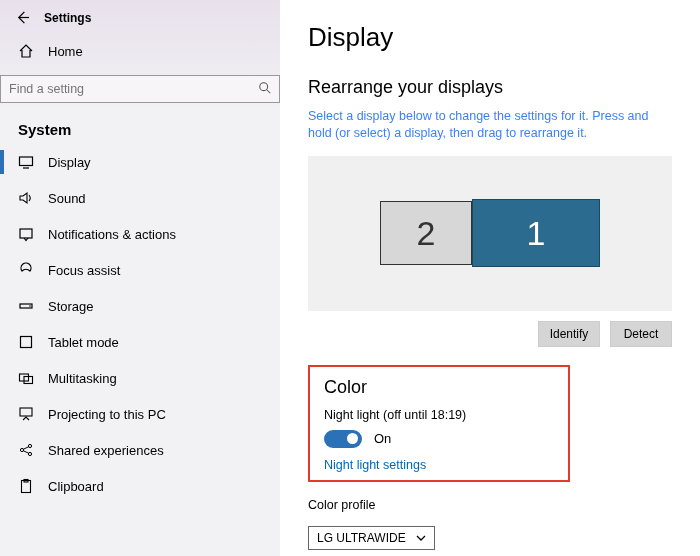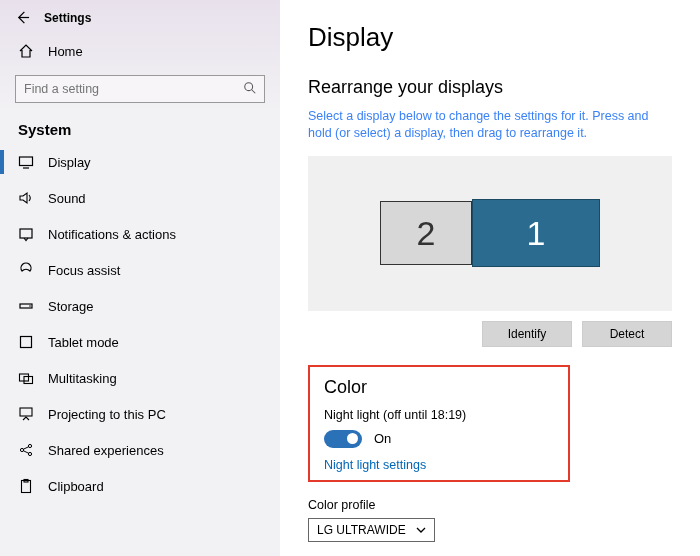--- a/index.html
+++ b/index.html
@@ -16,21 +16,21 @@
 .sidebar {
   width: 280px;
   background: linear-gradient(180deg, #e8e1ec 0%, #f2f1f4 20%, #f2f1f4 100%);
   height: 100%;
   overflow: hidden;
 }
 .sb-header { padding: 10px 15px 4px 15px; display: flex; align-items: center; gap: 14px; }
 .sb-header .back svg { width: 15px; height: 15px; }
 .sb-header .title { font-size: 12px; font-weight: 600; }
 .sb-home { padding: 8px 18px; display: flex; align-items: center; gap: 14px; margin-top:6px;}
-.sb-search { margin: 8px 15px; position: relative; }
+.sb-search { margin: 8px 0; position: relative; }
 .sb-search input {
   width: 100%; height: 28px; border: 1px solid #999;
   background: #f7f5f8; padding: 0 26px 0 8px; font-size: 12.5px; outline:none;
 }
 .sb-search .sicon { position: absolute; right: 8px; top: 6px; }
 .sb-system { padding: 10px 18px 6px 18px; font-weight: 600; font-size: 15px; }
 .sb-item { display: flex; align-items: center; gap: 14px; padding: 10px 18px; position: relative; cursor: default; }
 .sb-item.active::before {
   content: ""; position: absolute; left: 0; top: 6px; bottom: 6px; width: 4px; background: #2b71b8;
 }
@@ -48,38 +48,38 @@
   width: 92px; height: 64px; background: #d7d7d7; border: 1px solid #333;
   display: flex; align-items: center; justify-content: center;
   font-size: 34px; font-weight: 300; color: #333;
 }
 .mon1 {
   width: 128px; height: 68px; background: #2b6b8f; border: 1px solid #1a4a62;
   display: flex; align-items: center; justify-content: center;
   font-size: 34px; font-weight: 300; color: #fff;
 }
 .btn-row { display: flex; justify-content: flex-end; gap: 10px; margin-top: 10px; }
-.btn { background: #d5d5d5; border:1px solid #ccc; padding: 5px 0; font-size: 12px; width: 90px; text-align:center; }
+.btn { background: #d5d5d5; border:1px solid #ccc; padding: 5px 0; font-size: 12px; width: 62px; text-align:center; }
 .red-box { border: 2px solid #e33a2c; padding: 10px 14px 8px 14px; margin-top: 18px; width: 262px; }
 .red-box .sec-title { font-size: 18px; }
 .nl-label { font-size: 12.5px; margin-top: 8px; }
 .toggle-row { display: flex; align-items: center; gap: 12px; margin-top: 8px; }
 .toggle {
   width: 38px; height: 18px; background: #2b71b8; border-radius: 10px; position: relative;
 }
 .toggle::after {
   content: ""; position: absolute; width: 11px; height: 11px; background: #fff; border-radius: 50%;
   right: 4px; top: 3.5px;
 }
 .link { color: #0066b8; font-size: 12.5px; margin-top: 10px; }
 .cp-label { font-size: 12.5px; margin-top: 16px; }
 .cp-select-row { margin-top: 6px; }
 .cp-select {
   border: 1px solid #666; padding: 4px 8px; font-size: 12px; display: inline-flex;
-  align-items: center; gap: 10px; min-width: 120px; justify-content:space-between;
+  align-items: center; gap: 10px; min-width: 120px; justify-content:space-between;margin-top:8px;
 }
 .chev { width: 10px; height: 10px; }
 svg { display: block; }
 </style>
 </head>
 <body>
 
 <div class="wrap">
   <div class="sidebar">
     <div class="sb-header">

